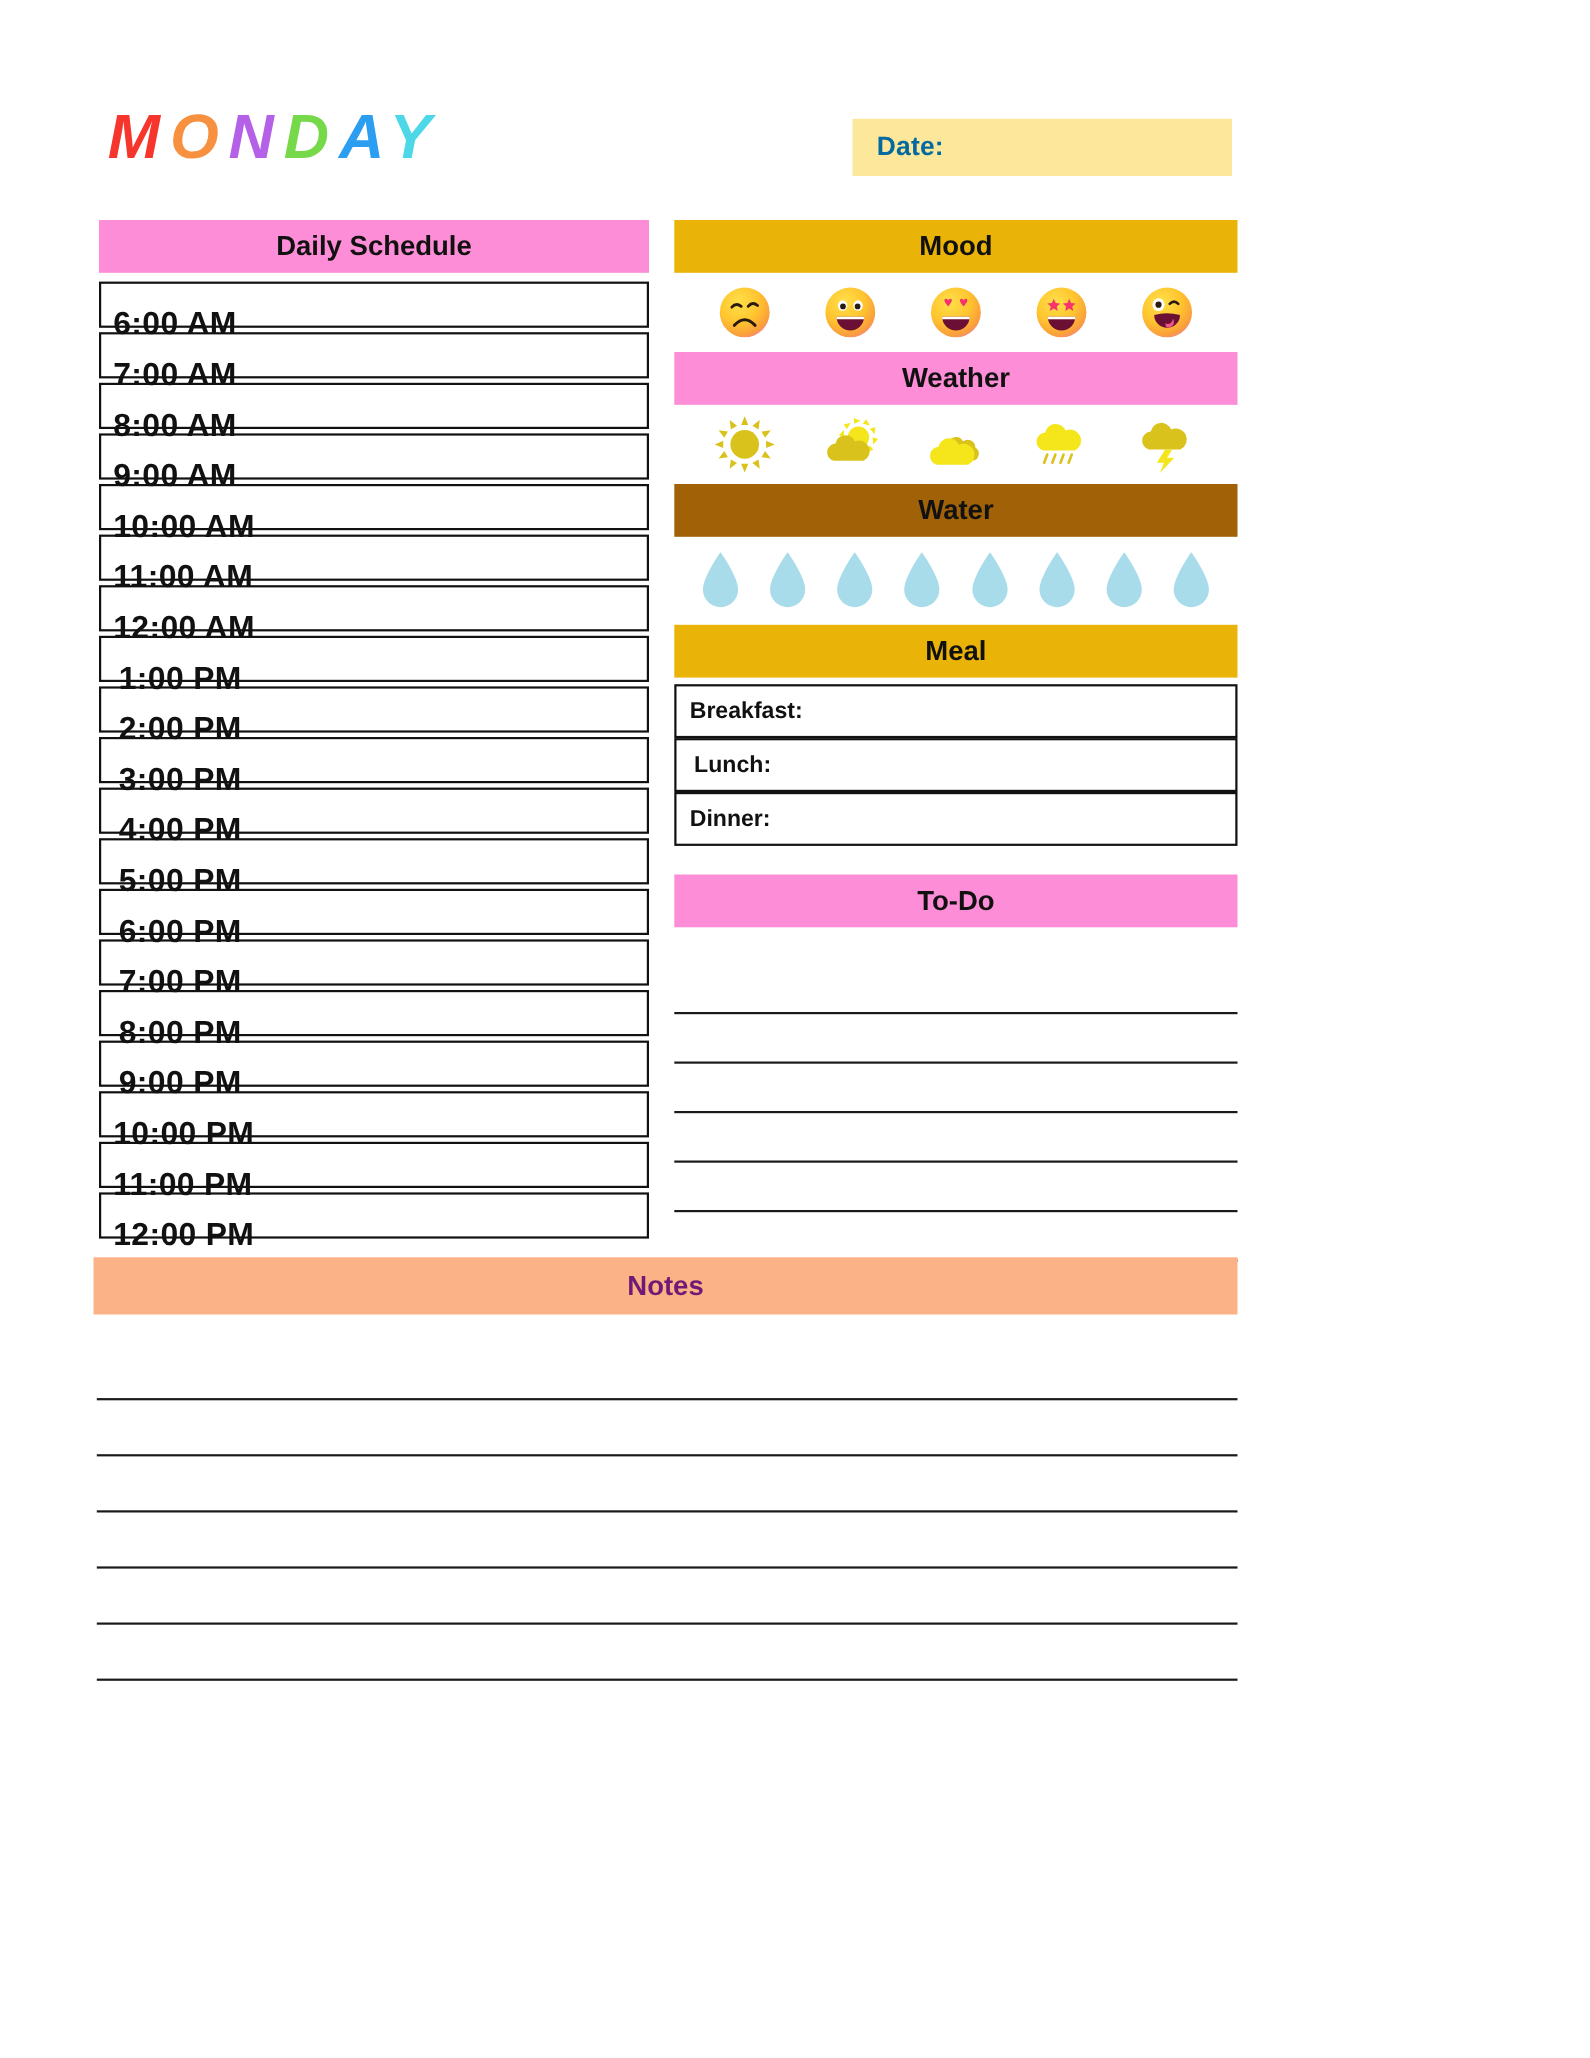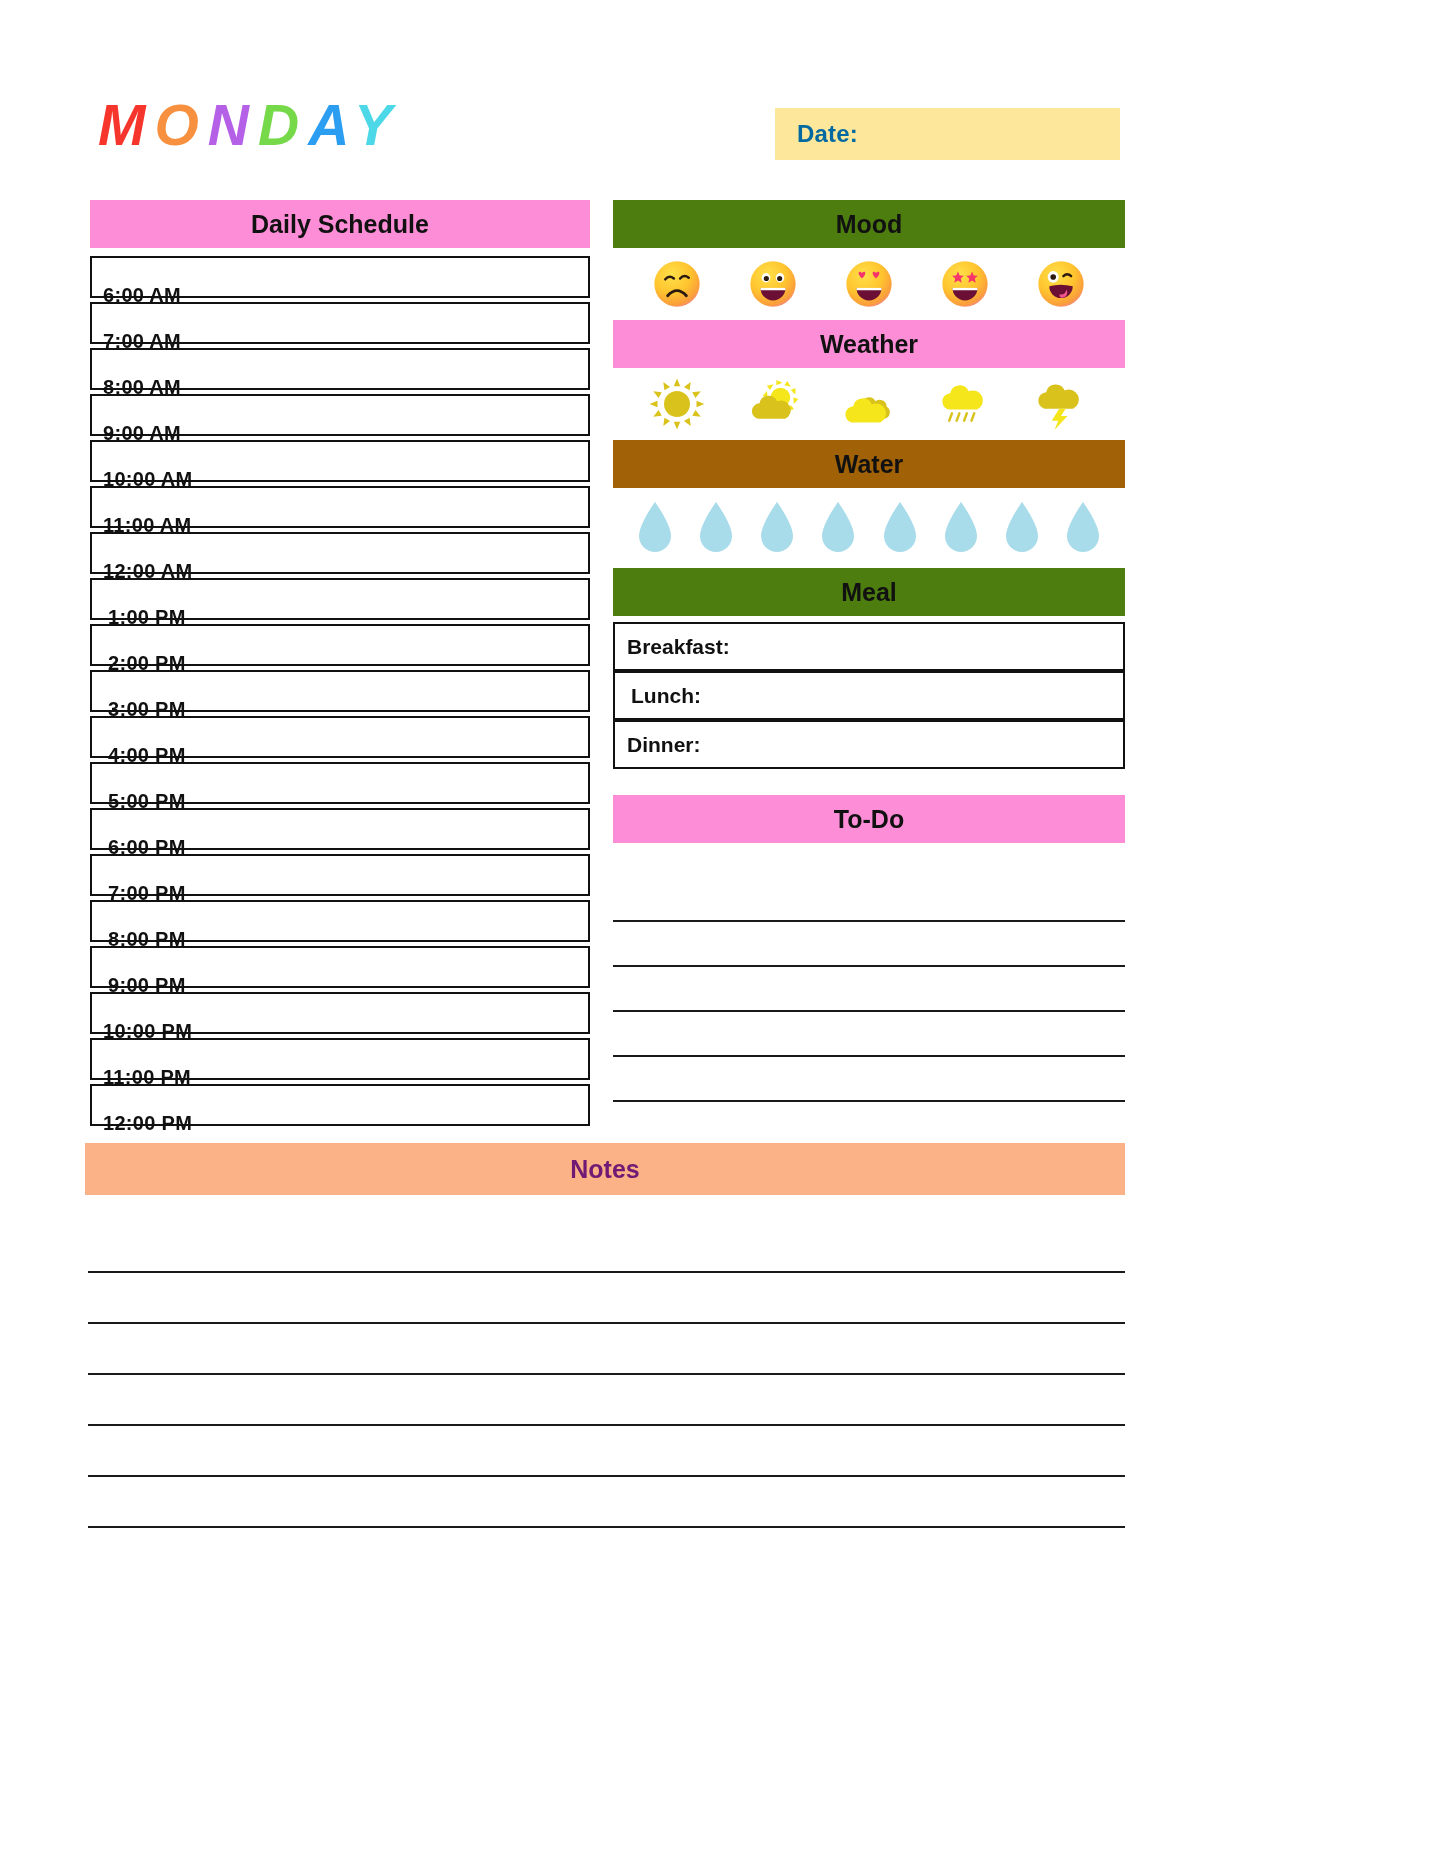--- a/index.html
+++ b/index.html
@@ -70,35 +70,35 @@
   .section-head {
     height: 48px;
     display: flex;
     align-items: center;
     justify-content: center;
     font-size: 25px;
     font-weight: 700;
     color: #111111;
   }
   .head-pink   { background: #FC8DD6; }
-  .head-peach  { background: #4d7c0f; }
+  .head-peach  { background: #eab308; }
   .head-yellow { background: #a16207; }
 
   .time-list { margin-top: 8px; }
   .time-row {
     height: 42px;
     border: 2px solid #111111;
     margin-bottom: 4px;
     display: flex;
     align-items: center;
     padding-left: 11px;
     background: #ffffff;
   }
   .time-label {
-    font-size: 20px;
+    font-size: 29px;
     font-weight: 700;
     color: #111111;
     letter-spacing: 0.3px;
     margin-top: 36px;
   }
 
   
   .right-col {
     position: absolute;
     left: 613px;

